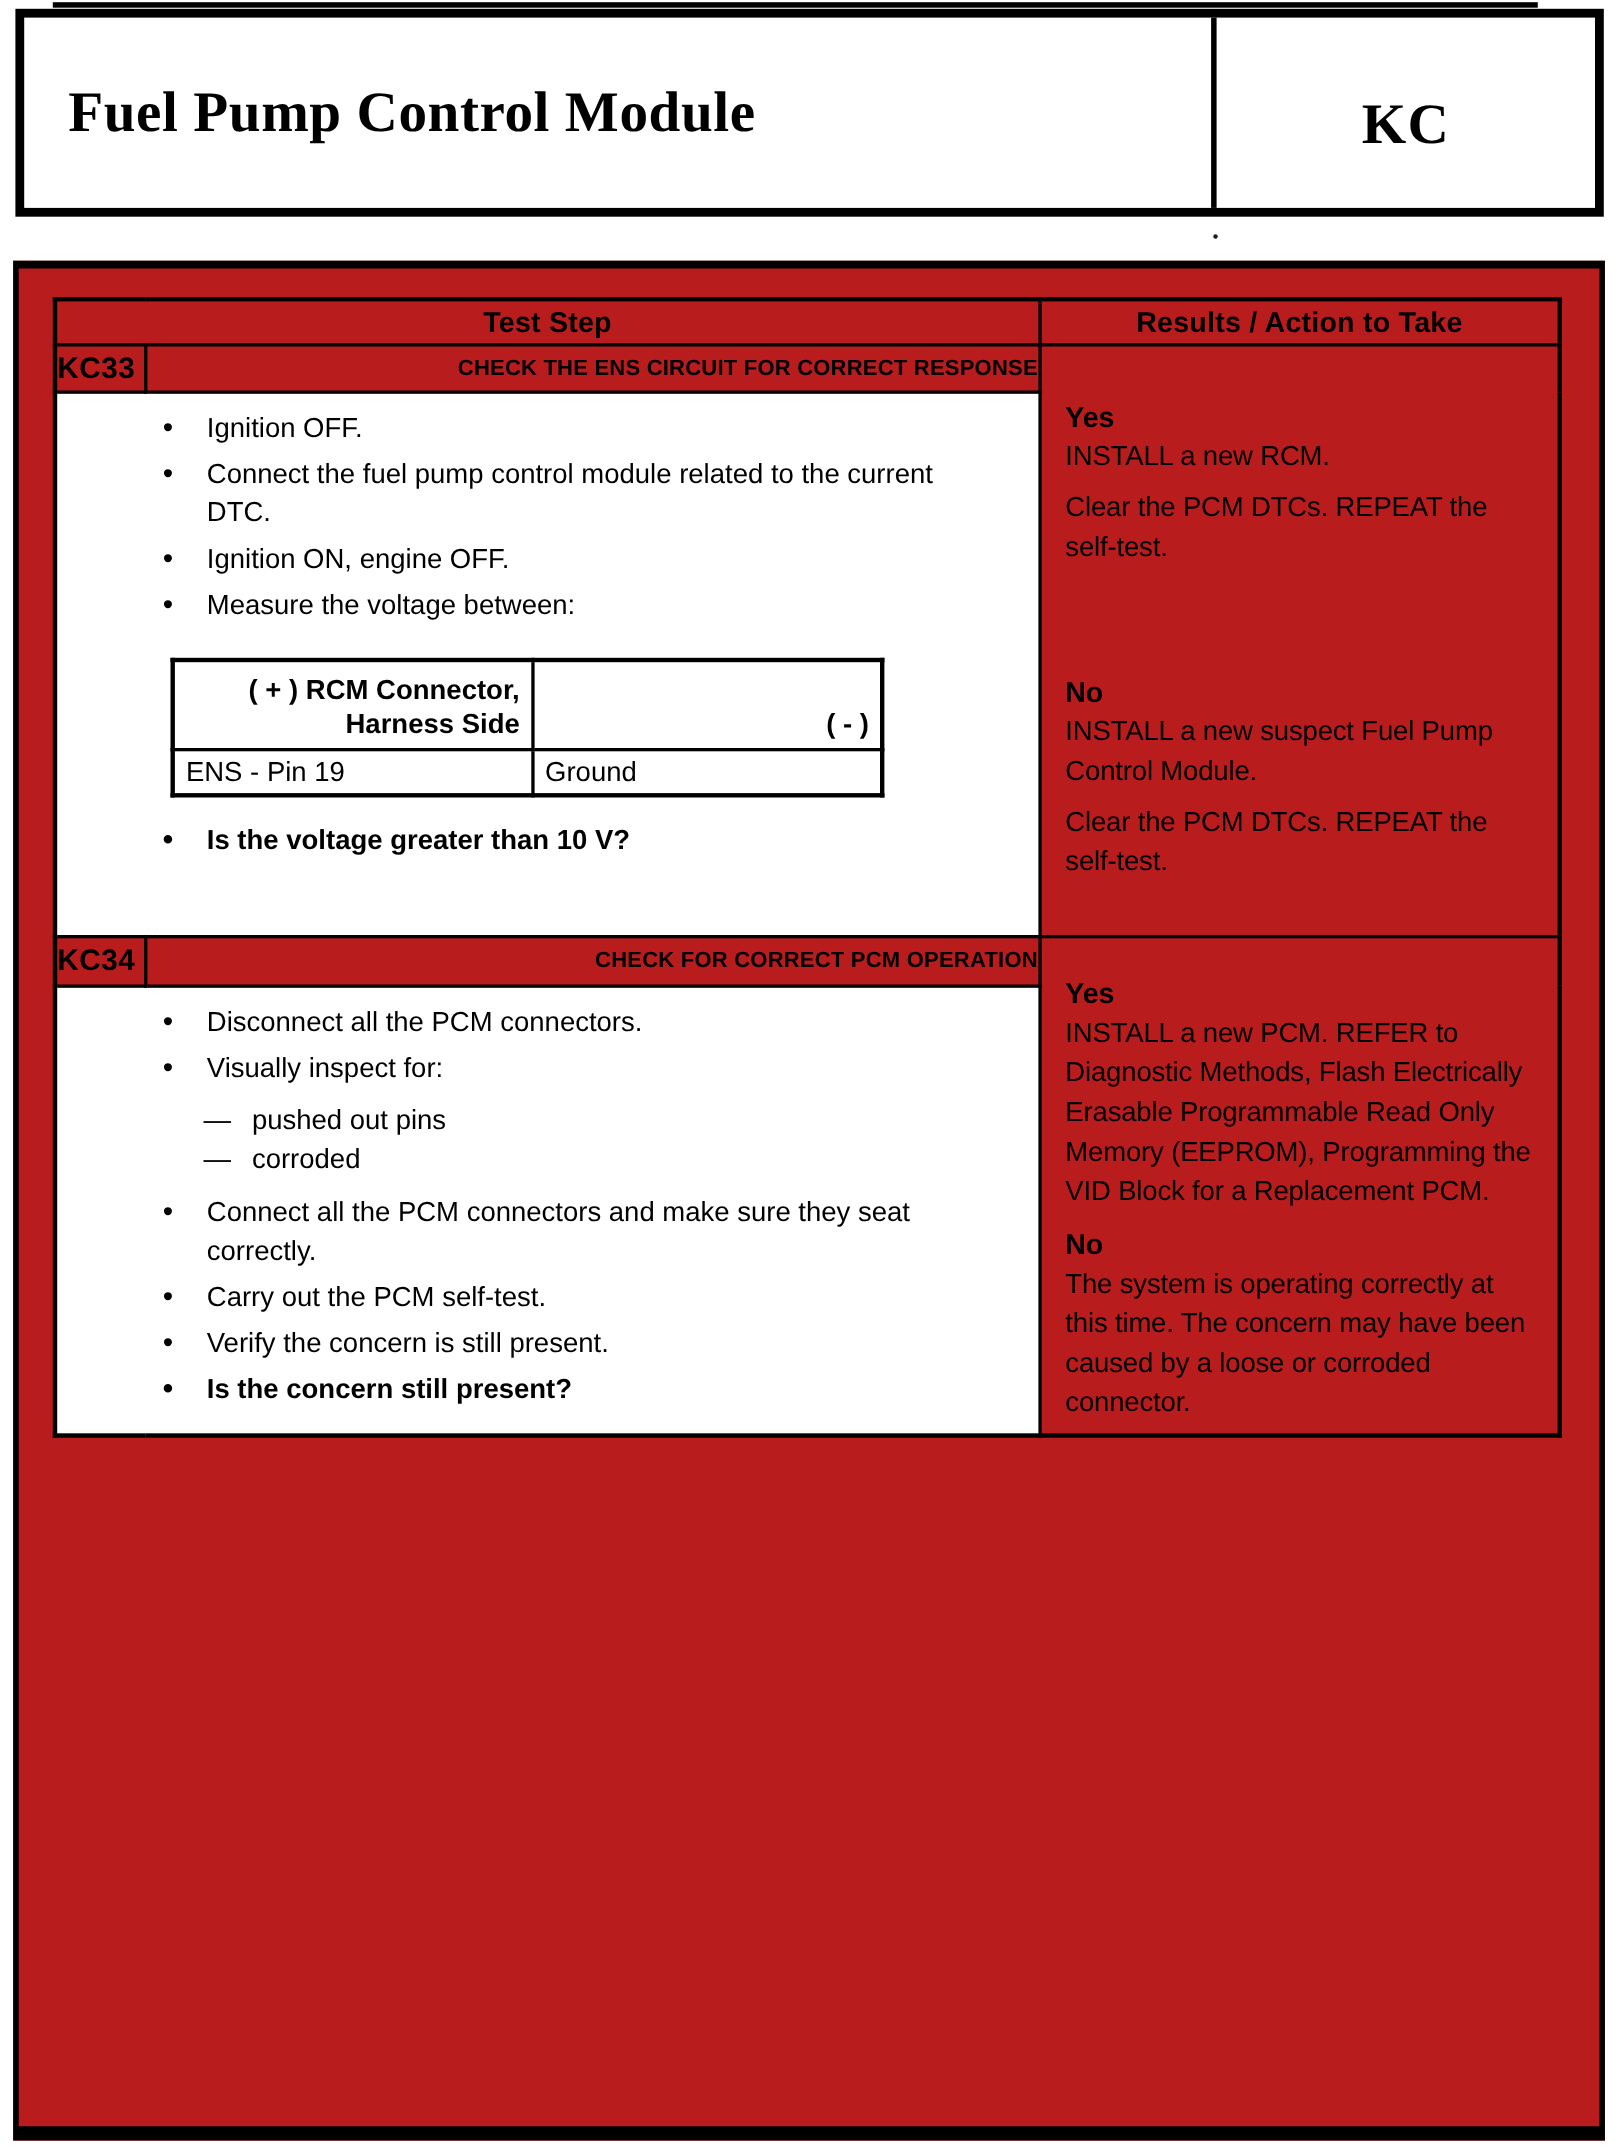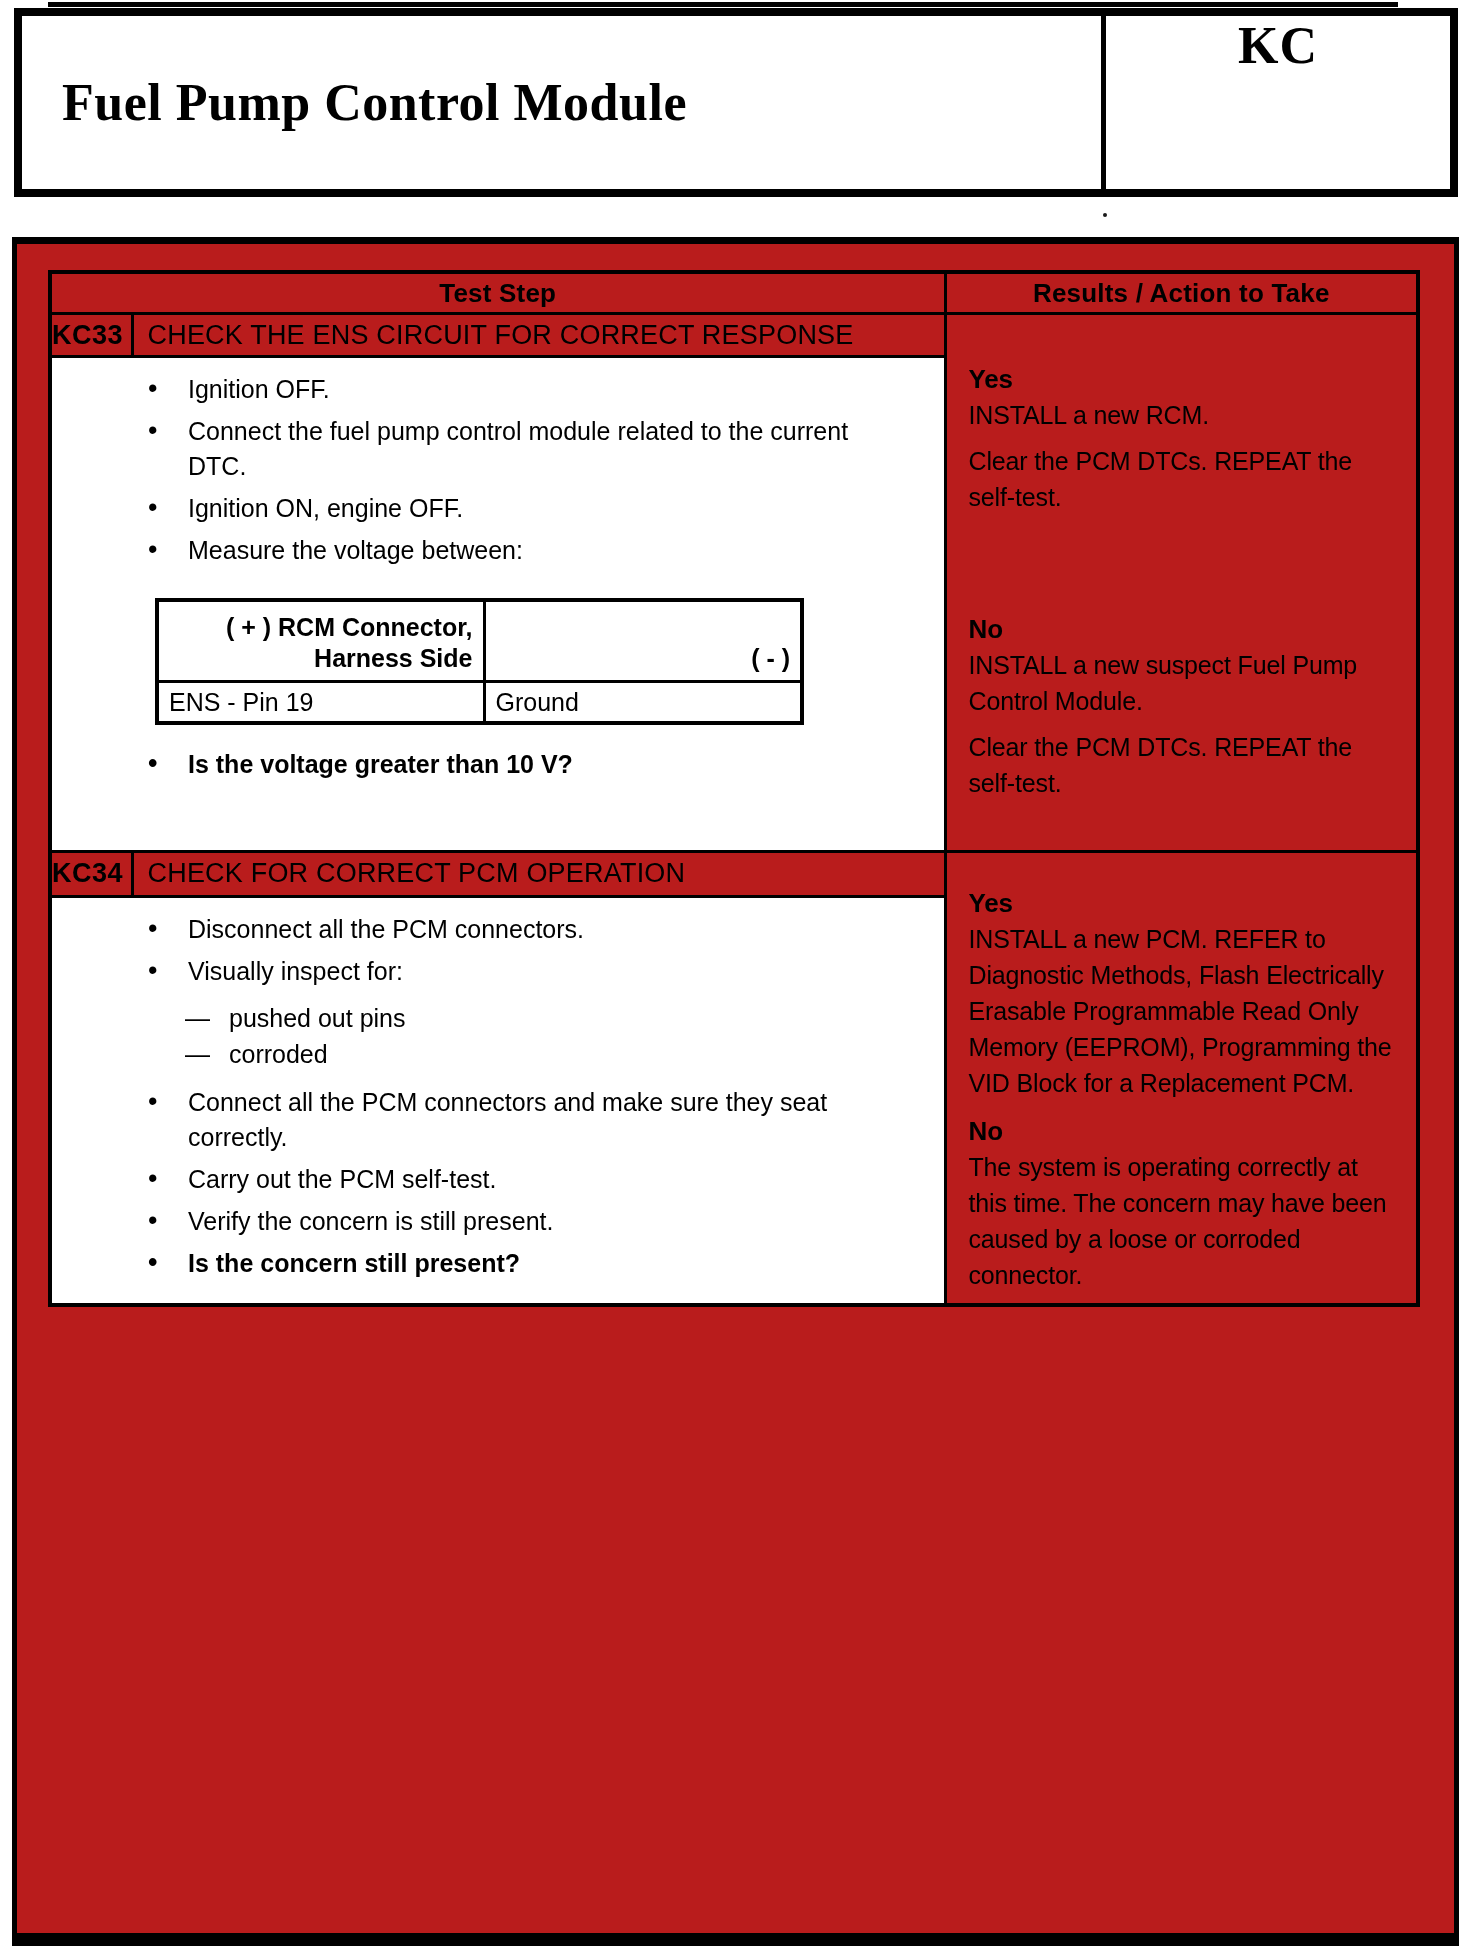--- a/index.html
+++ b/index.html
@@ -49,21 +49,23 @@
   .header-title {
     font-family: "Liberation Serif", serif;
     font-weight: bold;
     font-size: 52px;
     letter-spacing: 0.5px;
     margin: 0;
   }
   .header-code-cell {
     flex: 1;
     display: flex;
+    align-items: center;
     justify-content: center;
+    margin-top: 22px;
   }
   .header-code {
     font-family: "Liberation Serif", serif;
     font-weight: bold;
     font-size: 52px;
     letter-spacing: 1px;
   }
 
   
   .content-box {
@@ -107,24 +109,25 @@
 
   .code-cell {
     height: 40px;
     vertical-align: middle !important;
     font-weight: bold;
     font-size: 27px;
     letter-spacing: 0.5px;
   }
   .title-cell {
     vertical-align: middle !important;
-    font-weight: normal;
-    font-size: 27px;
+    font-weight: bold;
+    font-size: 20px;
     padding-left: 14px !important;
     letter-spacing: 0.2px;
+    text-align: right;
   }
 
   .body-cell { background: #fff; padding-top: 14px !important; }
   .body-cell-kc33 { height: 478px; }
   .body-cell-kc34 { height: 376px; }
 
   .bullet {
     position: relative;
     padding-left: 136px;
     padding-right: 91px;

